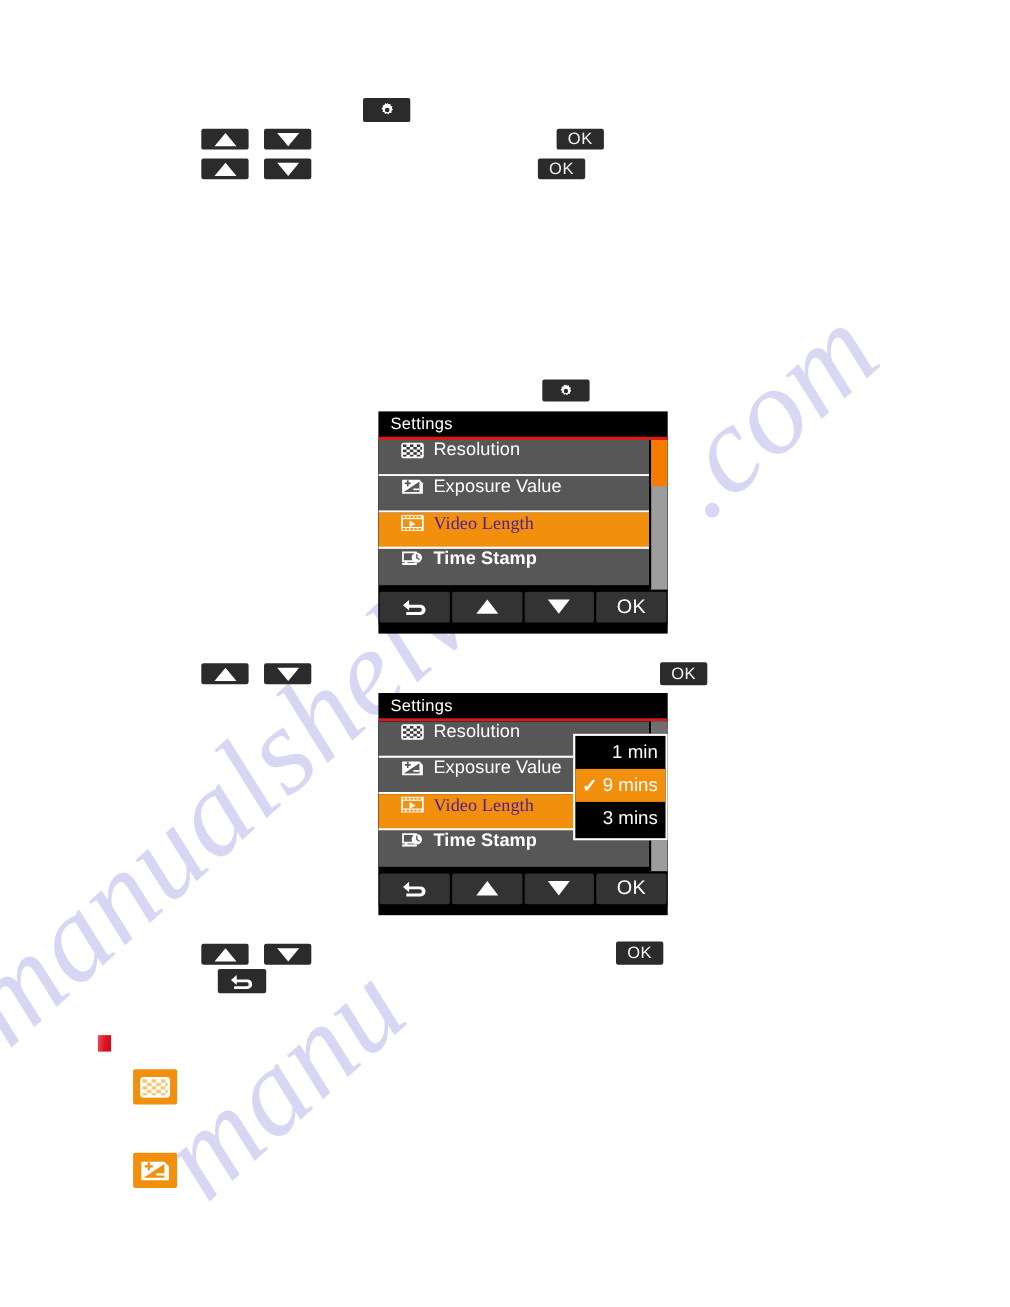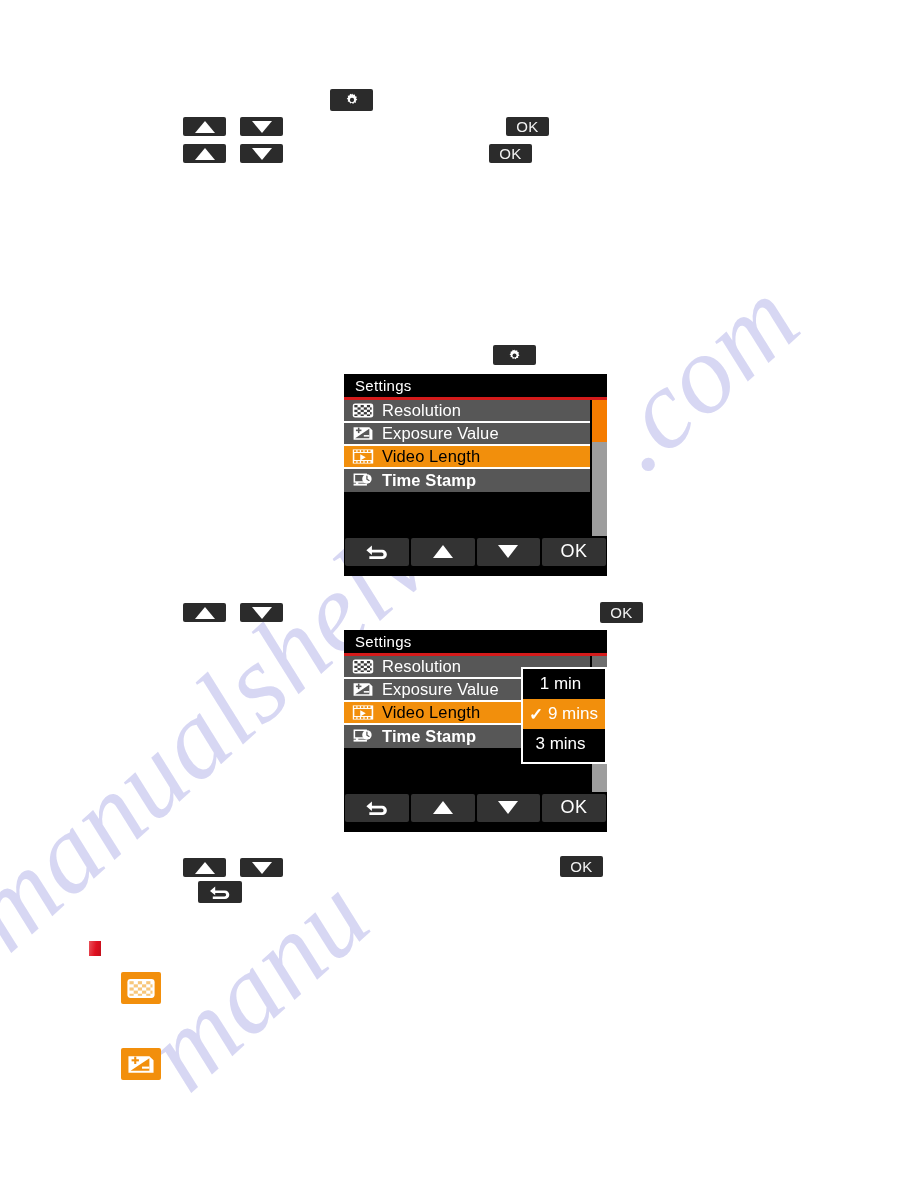--- a/index.html
+++ b/index.html
@@ -89,41 +89,40 @@
     height: 3px;
     background: #d51b1b;
     width: 100%;
   }
   .list-area {
     position: relative;
     background: #000;
   }
   .row {
     position: relative;
-    height: 23px;
+    height: 33px;
     background: #575757;
     border-bottom: 2px solid #ffffff;
     display: flex;
-    align-items: center;
-    padding-left: 8px;
+    padding-left: 20px;
     box-sizing: border-box;
     margin-right: 17px;
   }
   .row.sel {
     background: #f28f0c;
   }
   .row.last { border-bottom: none; font-weight: bold; }
   .row-label {
     color: #ffffff;
     font-size: 16.5px;
     margin-left: 8px;
     letter-spacing: .1px;
     white-space: nowrap;
   }
-  .row.sel .row-label { color: #000000; }
+  .row.sel .row-label { color: #4c1d95; font-family: Liberation Serif, serif; }
   .row-icon {
     width: 22px;
     height: 19px;
     flex: 0 0 auto;
     display: block;
   }
 
   
   .sbar {
     position: absolute;
@@ -179,21 +178,21 @@
     position: absolute;
     background: #000000;
     border: 2px solid #ffffff;
     box-sizing: border-box;
     z-index: 5;
   }
   .dd-item {
     height: 30px;
     display: flex;
     align-items: center;
-    justify-content: center;
+    justify-content: flex-end;
     padding-right: 7px;
     color: #ffffff;
     font-size: 17px;
     box-sizing: border-box;
     white-space: nowrap;
   }
   .dd-item.sel {
     background: #f28f0c;
     justify-content: space-between;
     padding-left: 6px;

